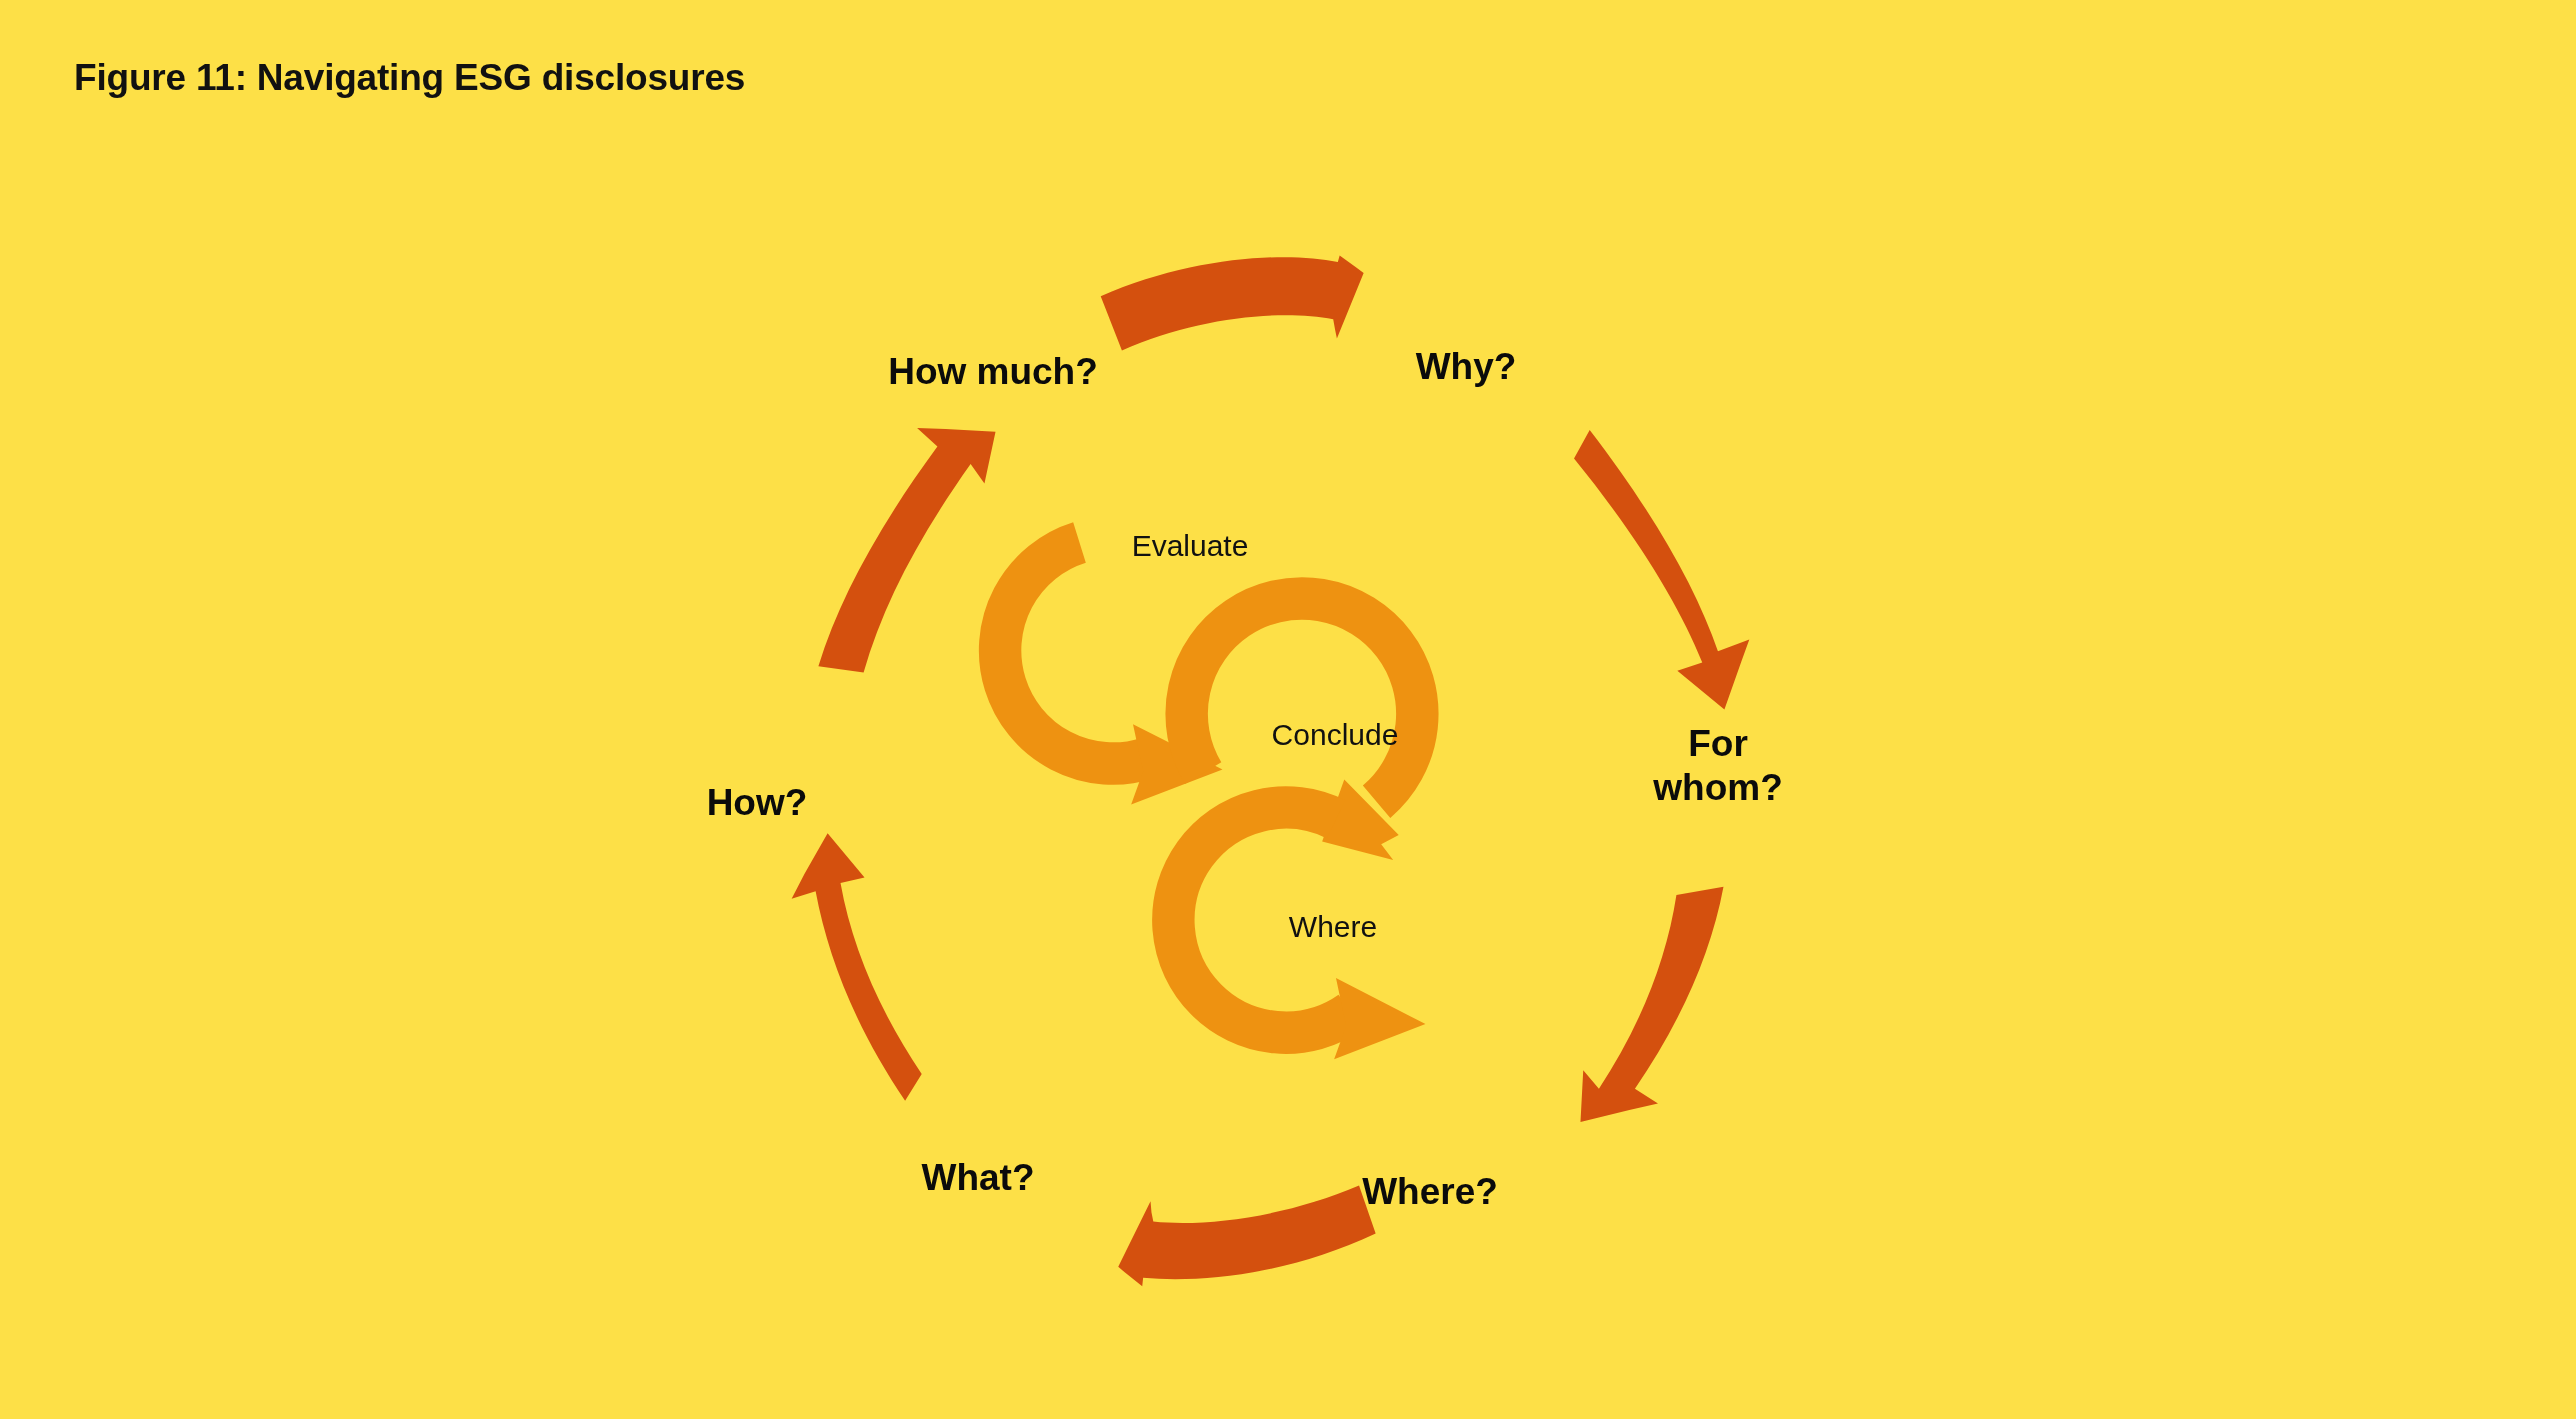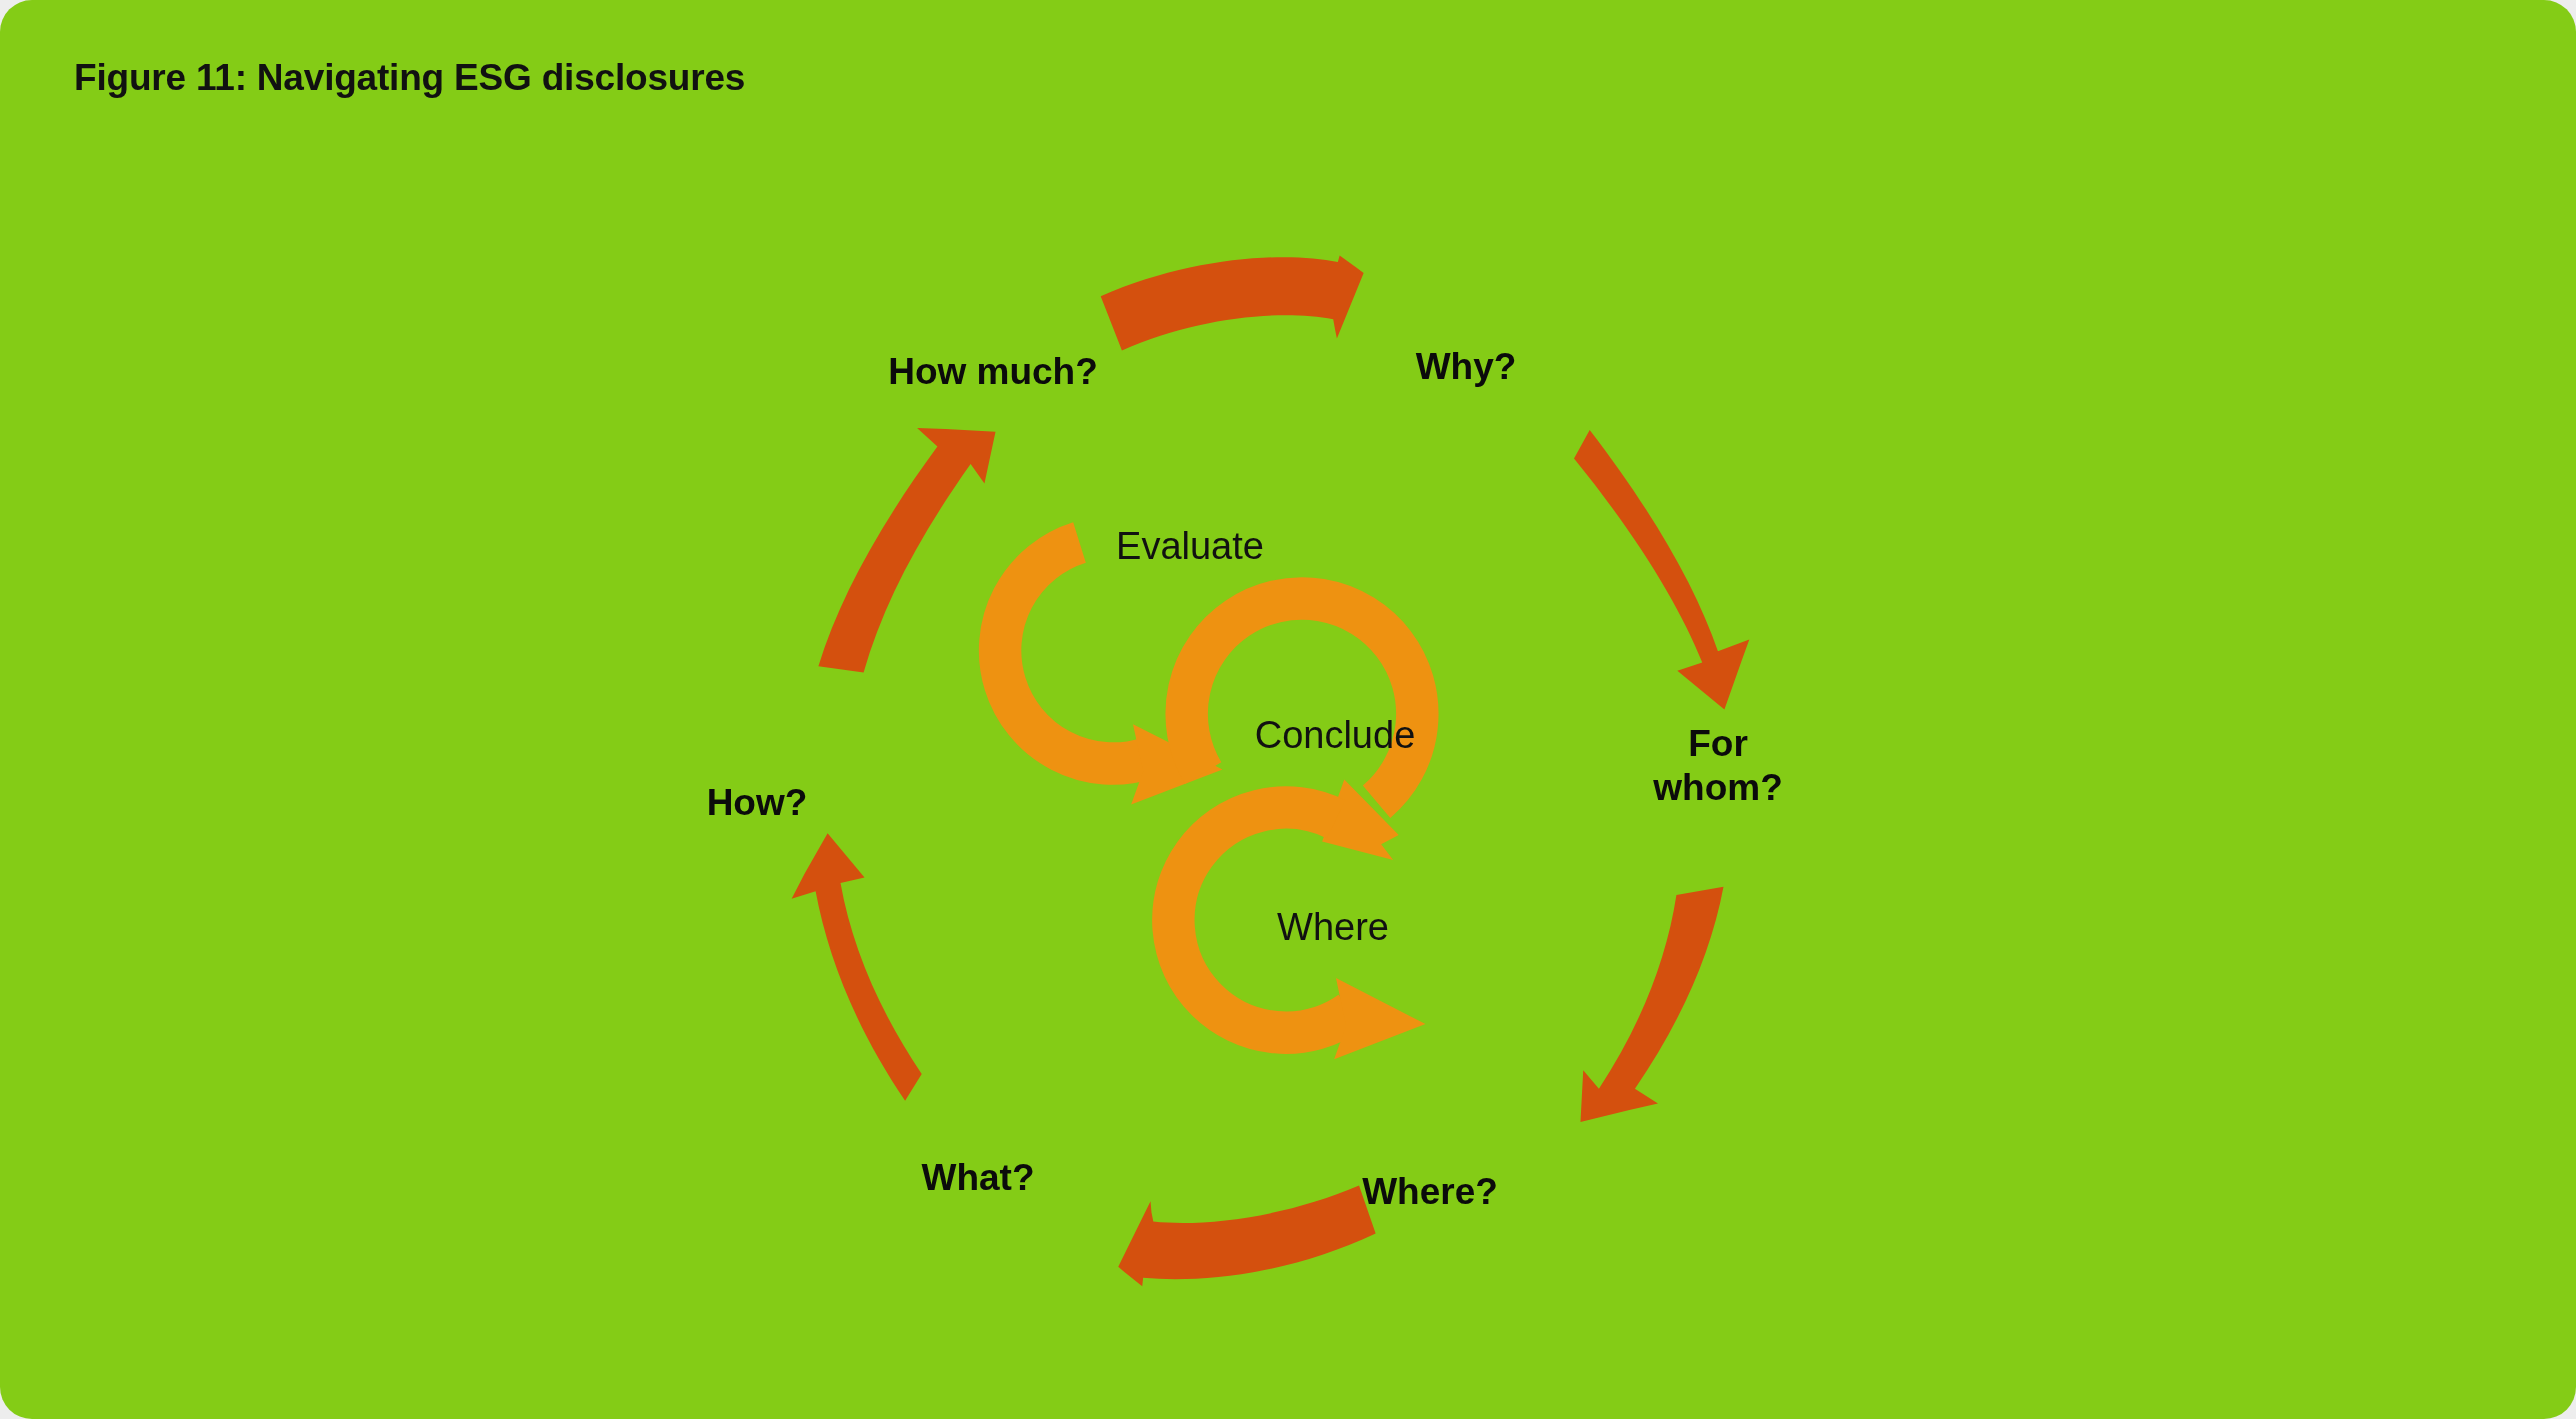--- a/index.html
+++ b/index.html
@@ -11,22 +11,21 @@
     height: 1419px;
     background: #ededed;
     font-family: "Liberation Sans", sans-serif;
     overflow: hidden;
     position: relative;
   }
   #page {
     position: relative;
     width: 2576px;
     height: 1419px;
-    background: #84cc16;
-    border-radius: 32px;
+    background: #fde047;
   }
   #figure-title {
     position: absolute;
     left: 74px;
     top: 78px;
     transform: translateY(-50%);
     font-size: 37px;
     font-weight: bold;
     color: #111111;
     letter-spacing: -0.2px;
@@ -53,21 +52,21 @@
     font-weight: bold;
     color: #0b0b0b;
     line-height: 1.18;
     white-space: pre-line;
     text-align: center;
     transform: translate(-50%, -50%);
     pointer-events: none;
   }
   .core-label {
     position: absolute;
-    font-size: 38px;
+    font-size: 30px;
     font-weight: normal;
     color: #111111;
     white-space: nowrap;
     transform: translate(-50%, -50%);
     pointer-events: none;
   }
 </style>
 </head>
 <body>
 

